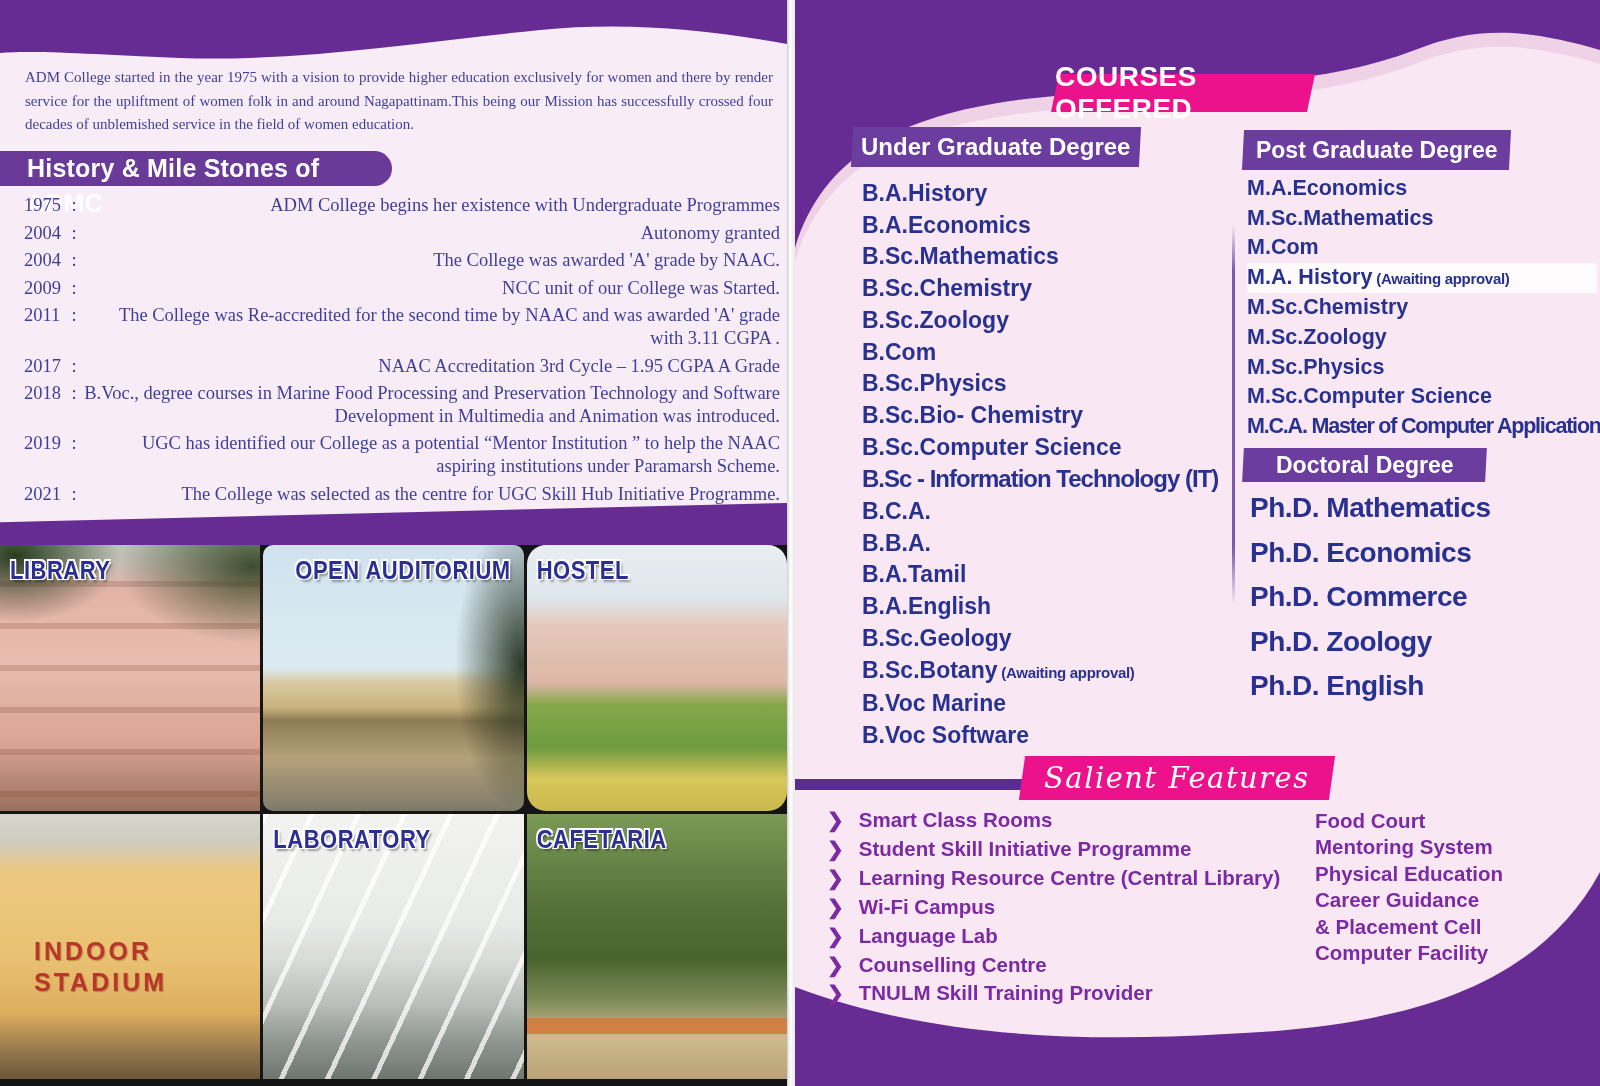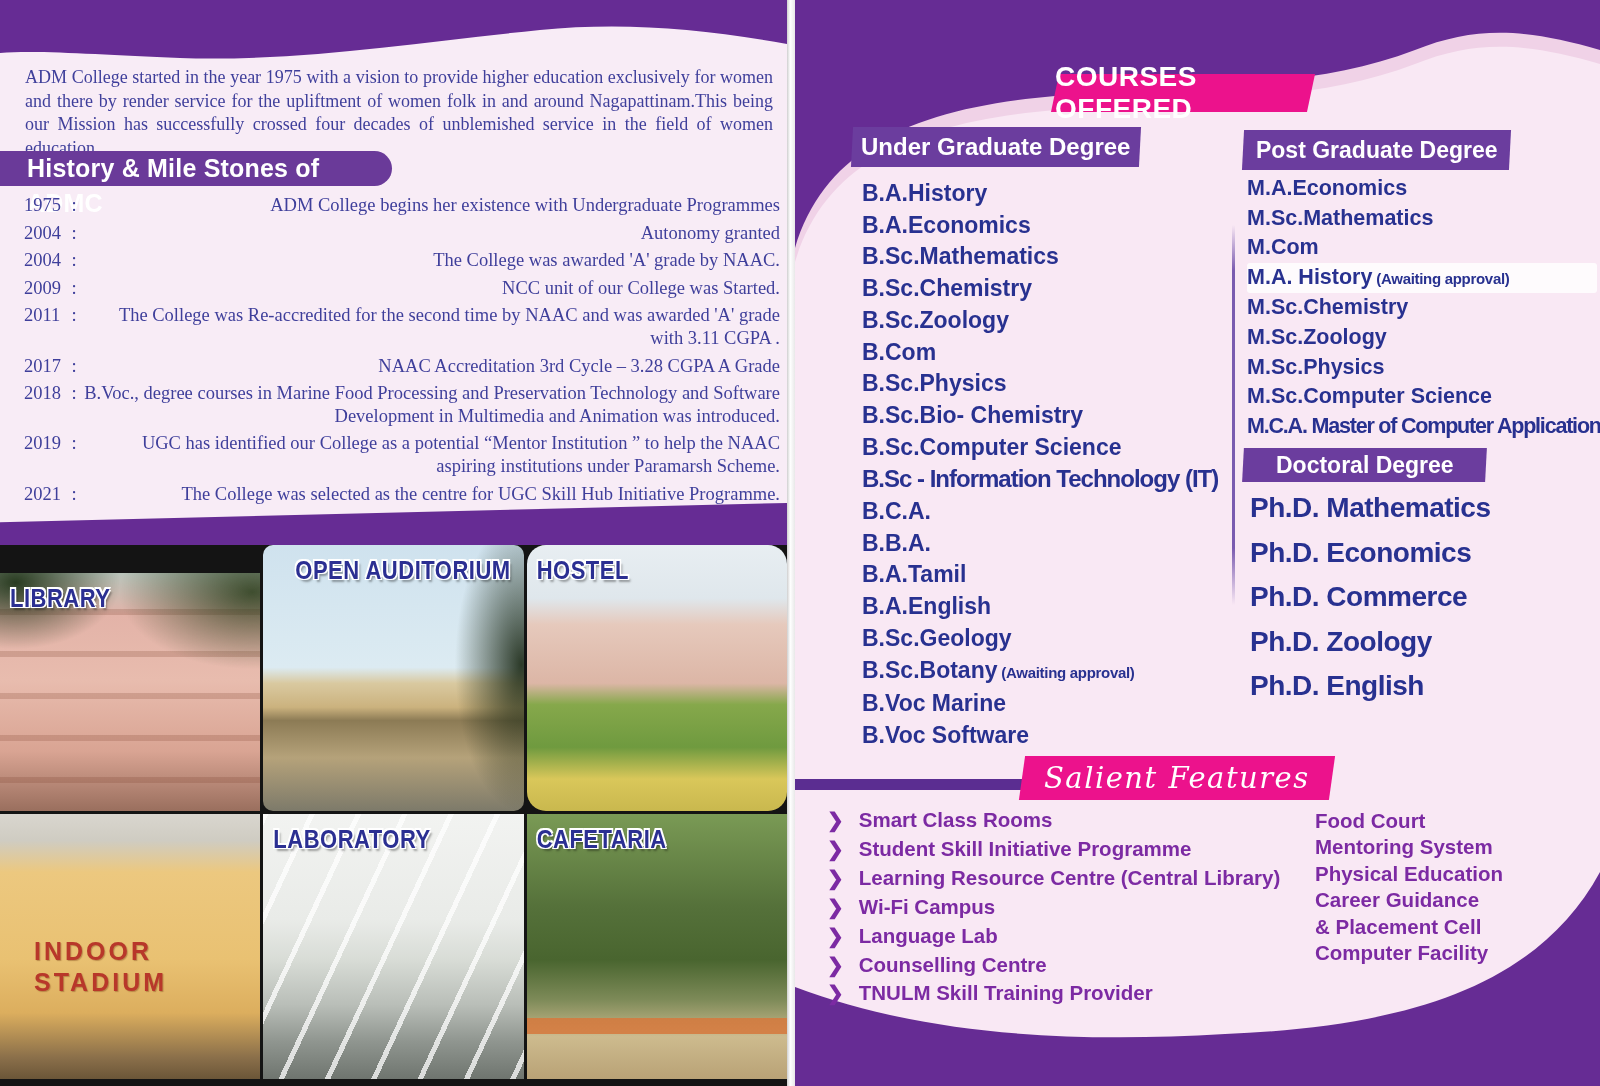--- a/index.html
+++ b/index.html
@@ -3,21 +3,21 @@
 <meta charset="utf-8">
 <style>
   html,body{margin:0;padding:0;background:#888;}
   .page{position:relative;width:1600px;height:1086px;background:#fff;overflow:hidden;
         font-family:"Liberation Sans",sans-serif;outline:1px solid #555;}
 
   
   .left-panel{position:absolute;left:0;top:0;width:787px;height:1086px;background:#f8ecf6;}
   .left-wave{position:absolute;left:0;top:0;width:787px;height:64px;}
   .intro{position:absolute;left:25px;top:66px;width:748px;
-         font-family:"Liberation Serif",serif;font-size:18px;line-height:23.5px;
+         font-family:"Liberation Serif",serif;font-size:15px;line-height:23.5px;
          color:#3f3f9b;text-align:justify;}
   .history-pill{position:absolute;left:0;top:151px;height:35px;width:392px;background:#6a3a99;
          border-radius:0 22px 22px 0;color:#fff;font-weight:bold;font-size:25px;
          line-height:35px;padding-left:27px;box-sizing:border-box;letter-spacing:.2px;}
   .milestones{position:absolute;left:24px;top:194px;width:756px;
          font-family:"Liberation Serif",serif;font-size:18.5px;line-height:22.6px;color:#3f3f9b;}
   .milestone{display:flex;margin-bottom:5px;}
   .m-year{width:42px;flex:0 0 42px;}
   .m-sep{width:16px;flex:0 0 16px;text-align:center;}
   .m-text{flex:1;text-align:right;}
@@ -32,21 +32,21 @@
   .photo-label{position:absolute;top:10px;left:10px;font-weight:bold;font-size:22px;
          color:#2b2f92;letter-spacing:.5px;transform:scaleY(1.18);transform-origin:top left;
          text-shadow:-1.5px -1.5px 0 #fff,1.5px -1.5px 0 #fff,-1.5px 1.5px 0 #fff,1.5px 1.5px 0 #fff,2.5px 2.5px 2px rgba(0,0,0,.35);}
   .photo-cell:nth-child(2) .photo-label{left:32px;}
   .photo-cell:nth-child(4) .photo-label{top:46%;left:34px;color:#b8372a;font-size:25px;
          letter-spacing:3px;text-shadow:1px 1px 1px rgba(120,60,20,.4);transform:scaleY(1.05);}
   .photo-cell:nth-child(1){background:
          radial-gradient(ellipse 150px 95px at 6% 4%,rgba(28,48,20,.92),rgba(28,48,20,0) 70%),
          radial-gradient(ellipse 190px 110px at 97% 8%,rgba(38,58,24,.85),rgba(38,58,24,0) 70%),
          repeating-linear-gradient(180deg,rgba(122,62,42,0) 0 36px,rgba(122,62,42,.22) 36px 42px),
-         linear-gradient(180deg,#b9c4bb 0%,#e3b3a8 18%,#e8bcae 45%,#d9a493 75%,#9a6f5e 100%); margin-top: 28px;}
+         linear-gradient(180deg,#b9c4bb 0%,#e3b3a8 18%,#e8bcae 45%,#d9a493 75%,#9a6f5e 100%);}
   .photo-cell:nth-child(2){background:
          radial-gradient(ellipse 95px 210px at 99% 45%,rgba(24,38,18,.9),rgba(24,38,18,0) 70%),
          linear-gradient(180deg,#cfe2ee 0%,#dcebf2 46%,#d9c9a0 52%,#cbb27e 61%,#8c7b55 66%,#b5a27a 80%,#7d7a6a 100%); border-radius: 10px;}
   .photo-cell:nth-child(3){background:
          linear-gradient(180deg,#e8eef2 0%,#dfe7ec 20%,#e6c9bc 30%,#dcb6a6 52%,#86a84b 60%,#6f9a3f 76%,#d9c75a 88%,#c9b84e 100%); border-radius: 19px;}
   .photo-cell:nth-child(4){background:
          linear-gradient(180deg,#d9d6cf 0%,#cfccc2 10%,#ecc87f 22%,#e9c172 55%,#dcae5e 75%,#8a6f4a 92%,#6b5638 100%);}
   .photo-cell:nth-child(5){background:
          repeating-linear-gradient(115deg,rgba(255,255,255,.75) 0 5px,rgba(255,255,255,0) 5px 42px),
          linear-gradient(180deg,#f2f3f1 0%,#e9ebe8 40%,#d8dcd6 55%,#b9beb8 72%,#8f958f 86%,#6f756f 100%);}
@@ -140,21 +140,21 @@
           <span class="m-text">NCC unit of our College was Started.</span>
         </div>
         <div class="milestone">
           <span class="m-year">2011</span>
           <span class="m-sep">:</span>
           <span class="m-text">The College was Re-accredited for the second time by NAAC  and was awarded 'A' grade with 3.11 CGPA .</span>
         </div>
         <div class="milestone">
           <span class="m-year">2017</span>
           <span class="m-sep">:</span>
-          <span class="m-text">NAAC Accreditation 3rd Cycle – 3.28 CGPA  A  Grade</span>
+          <span class="m-text">NAAC Accreditation 3rd Cycle – 1.95 CGPA  A  Grade</span>
         </div>
         <div class="milestone">
           <span class="m-year">2018</span>
           <span class="m-sep">:</span>
           <span class="m-text">B.Voc., degree courses in Marine Food Processing and Preservation  Technology and Software Development in Multimedia and Animation was introduced.</span>
         </div>
         <div class="milestone">
           <span class="m-year">2019</span>
           <span class="m-sep">:</span>
           <span class="m-text">UGC has identified our College as a potential “Mentor Institution ” to help the NAAC aspiring institutions under Paramarsh Scheme.</span>

